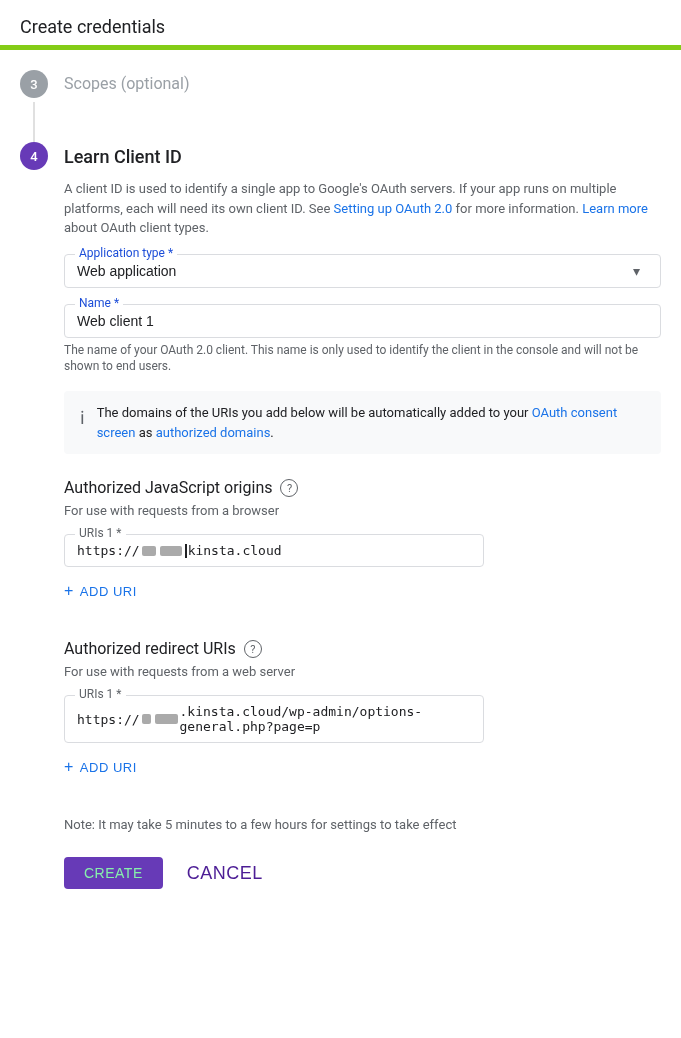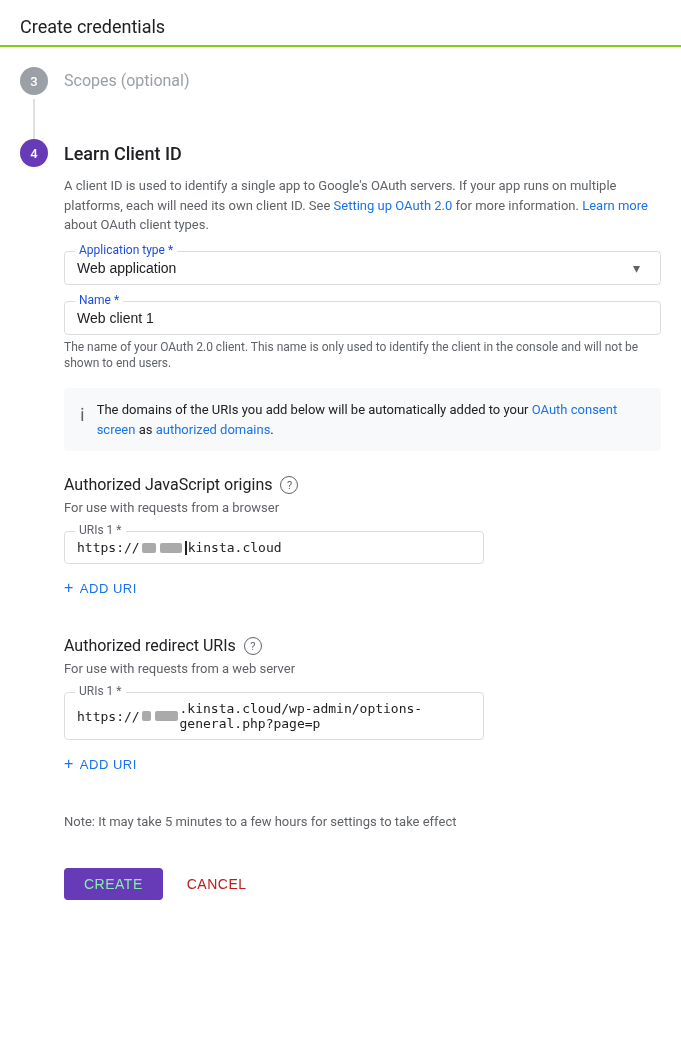--- a/index.html
+++ b/index.html
@@ -11,21 +11,21 @@
       width: 681px;
       min-height: 1038px;
       overflow-x: hidden;
     }
 
     .page-header {
       padding: 16px 20px 8px 20px;
       font-size: 18px;
       font-weight: 400;
       color: #202124;
-      border-bottom: 2px solid #84cc16;
+      border-bottom: 5px solid #84cc16;
     }
 
     .main-content {
       padding: 0 20px 40px 20px;
     }
 
     
     .step-section {
       display: flex;
       align-items: flex-start;
@@ -281,21 +281,21 @@
 
     
     .uri-section {
       margin-bottom: 32px;
     }
 
     
     .note-text {
       font-size: 13px;
       color: #5f6368;
-      margin-bottom: 36px;
+      margin-bottom: 20px;
       line-height: 1.5;
     }
 
     
     .action-buttons {
       display: flex;
       align-items: center;
       gap: 8px;
     }
 
@@ -308,22 +308,22 @@
       font-size: 14px;
       font-weight: 500;
       cursor: pointer;
       letter-spacing: 0.5px;
       text-transform: uppercase;
     }
 
     .btn-cancel {
       background: none;
       border: none;
-      color: #b91c1c;
-      font-size: 14px;
+      color: #4c1d95;
+      font-size: 18px;
       font-weight: 500;
       cursor: pointer;
       padding: 8px 16px;
       letter-spacing: 0.5px;
       text-transform: uppercase;
     }
 
     
     .full-section {
       display: flex;

